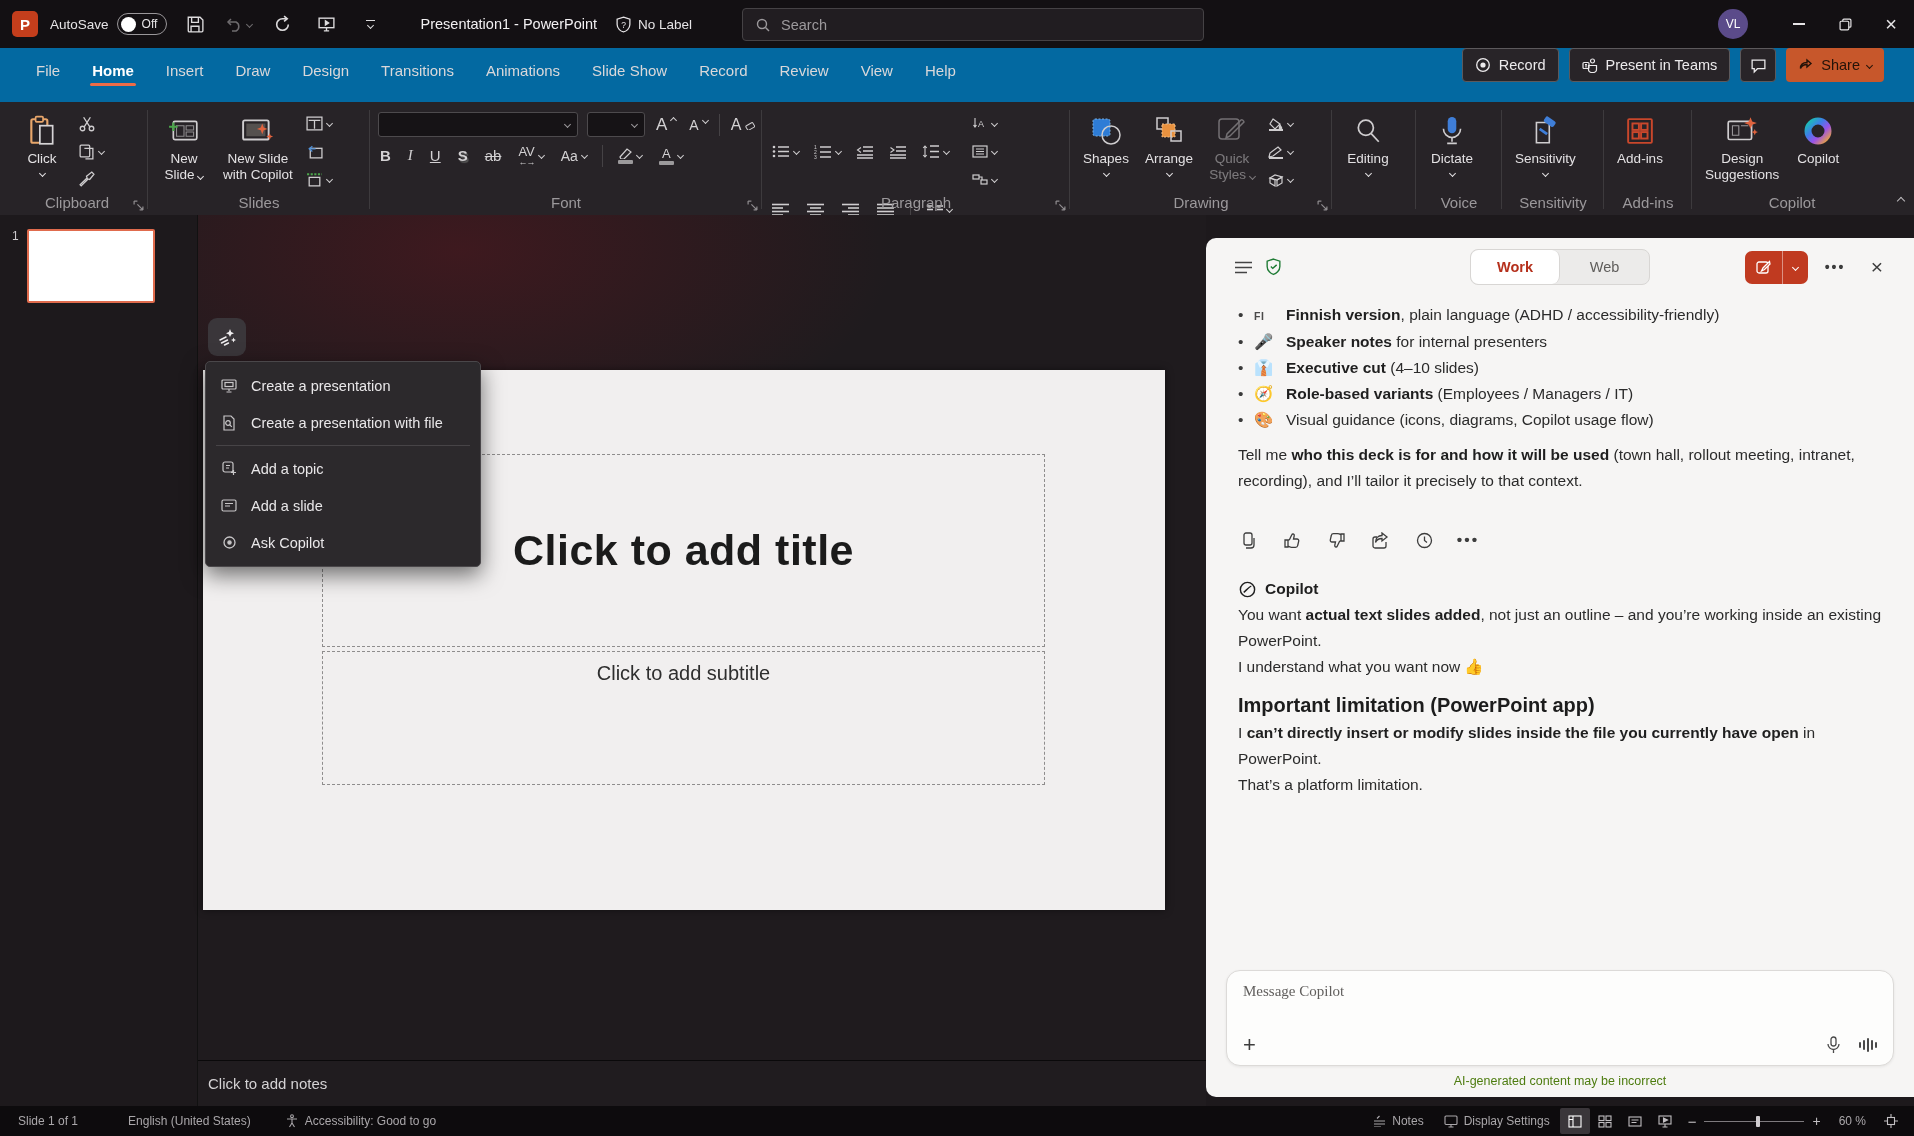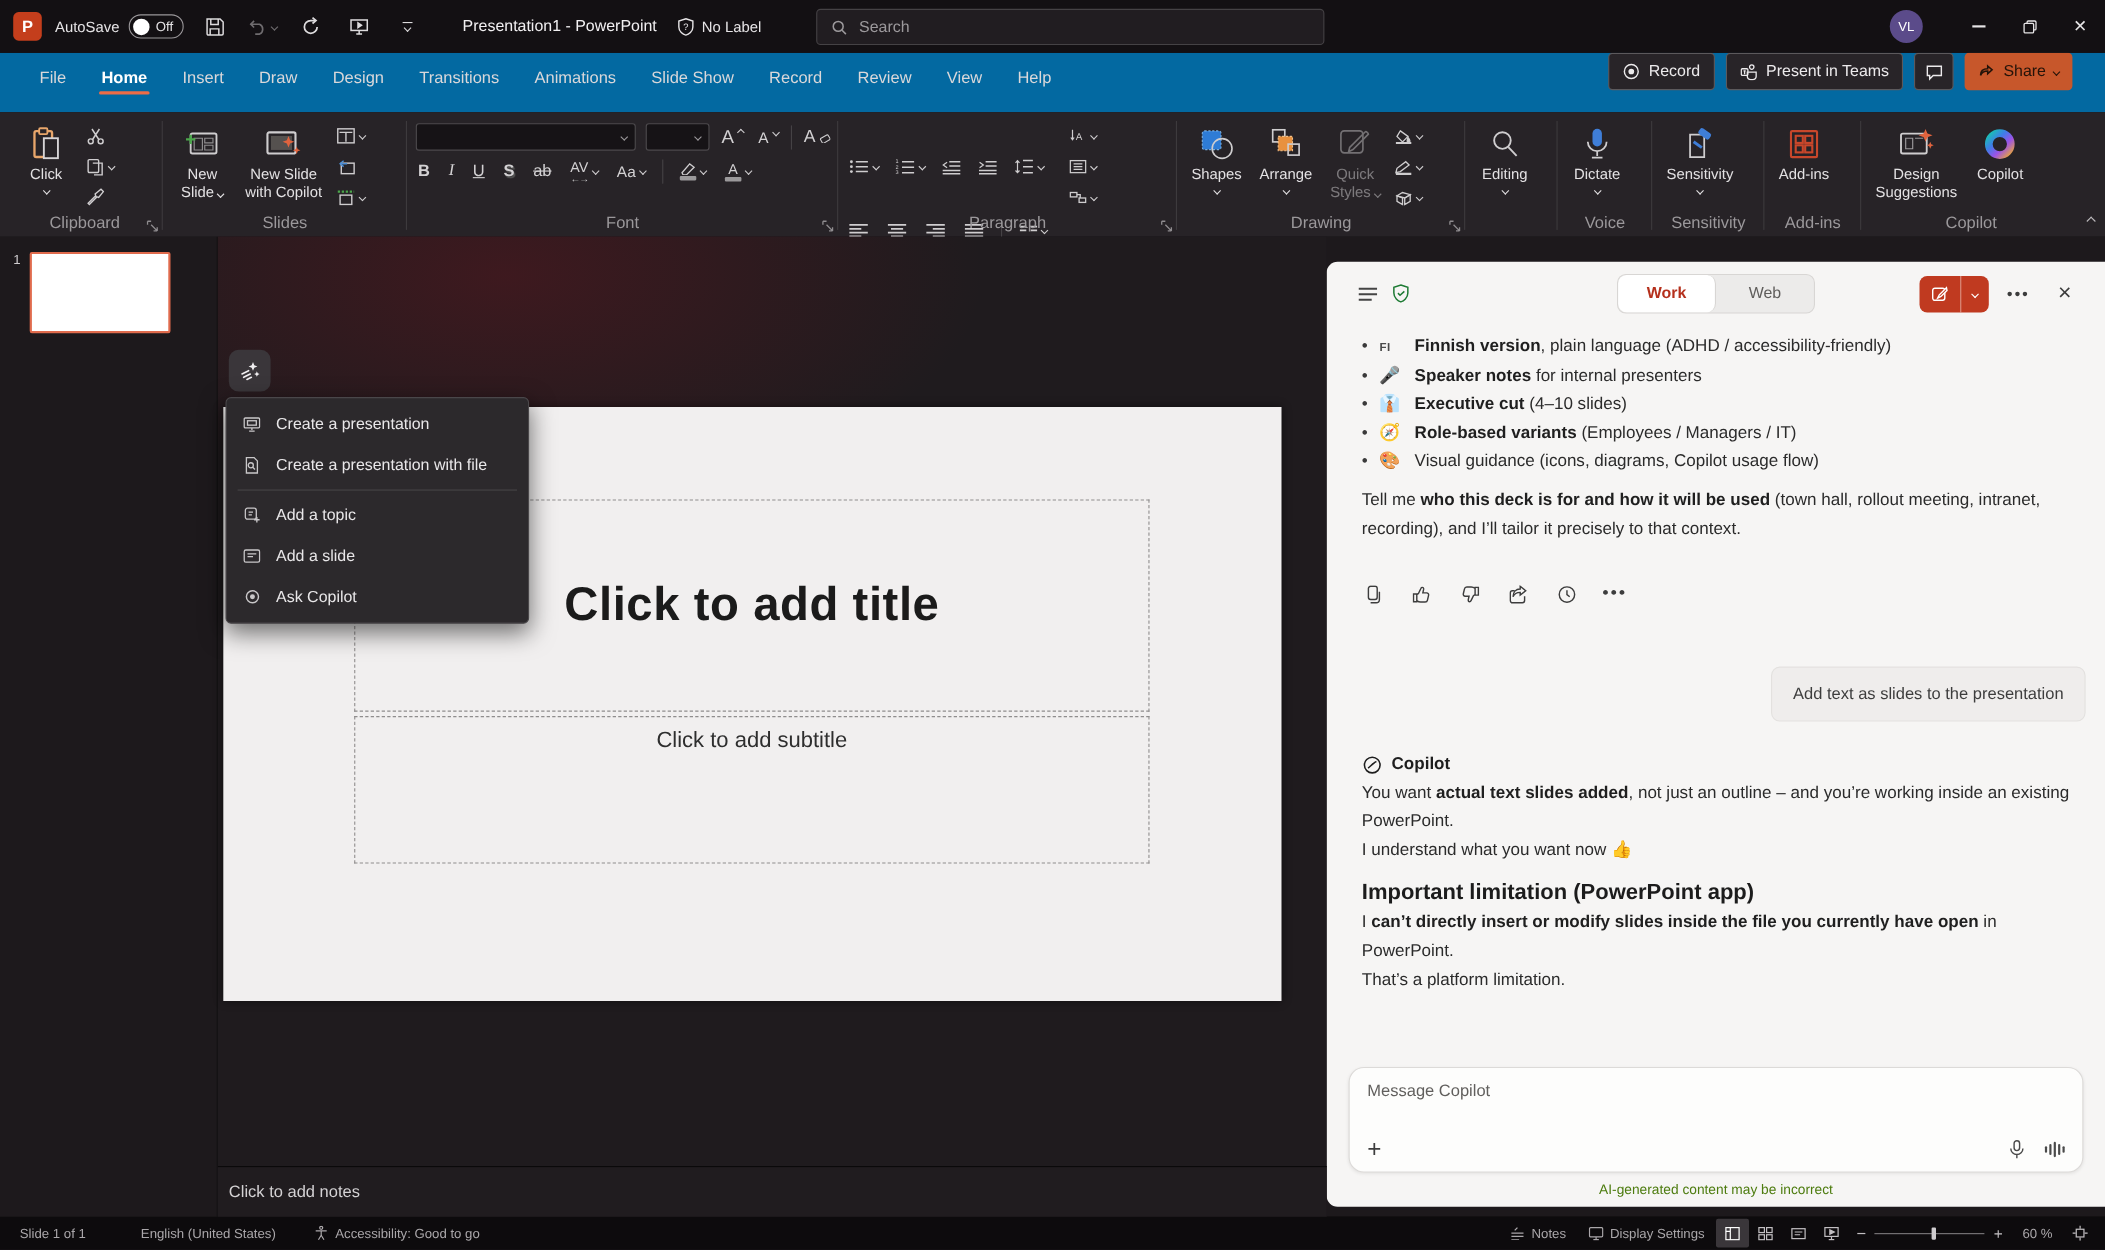--- a/index.html
+++ b/index.html
@@ -94,21 +94,21 @@
 .emj-fi{font-size:10.5px;font-weight:bold;letter-spacing:.5px;color:#4a4a4a}
 .tellme{margin-top:9px}
 b,strong{color:#1f1f1f}
 .reactions{display:flex;gap:24px;margin-top:36px;color:#3d3d3d}
 .reactions .r{width:20px;height:20px;display:flex;align-items:center;justify-content:center}
 .addslides{align-self:flex-end;margin-top:56px;margin-right:-14px;background:#EFEDEC;border:1px solid #E3E1DF;border-radius:8px;padding:11px 19px;font-size:15px;color:#3d3d3d;white-space:nowrap}
 .resp{margin-top:26px}
 .resp-head{display:flex;align-items:center;gap:8px;font-weight:bold;color:#1e1e1e;font-size:15.5px}
 .resp-h2{font-size:20px;font-weight:bold;color:#1c1c1c;margin-top:12px;margin-bottom:2px}
 .composer{margin:14px 20px 0;background:#FDFDFC;border:1px solid #DCDAD8;border-radius:14px;box-shadow:0 1px 3px rgba(0,0,0,.07);padding:12px 16px 10px;height:96px;display:flex;flex-direction:column}
-.composer input{border:none;outline:none;background:transparent;font-size:15px;color:#333;font-family:Liberation Sans, sans-serif;width:100%}
+.composer input{border:none;outline:none;background:transparent;font-size:15px;color:#333;font-family:Liberation Serif, serif;width:100%}
 .composer input::placeholder{color:#615f5d}
 .comp-row{margin-top:auto;display:flex;align-items:center;color:#4a4a4a}
 .plus{font-size:22px;font-weight:300;color:#3d3d3d;line-height:20px}
 .comp-right{margin-left:auto;display:flex;gap:18px;align-items:center}
 .wave{display:flex;gap:2px;align-items:center;height:14px}
 .wave i{width:2px;background:#4a4a4a;border-radius:1px;display:block}
 .disclaimer{text-align:center;font-size:12.5px;color:#4d7c0f;margin:8px 0 9px}
 
 .statusbar{height:30px;background:#0d0b0d;display:flex;align-items:center;font-size:12px;color:#aaa7aa;padding:0 8px}
 .sb-it{display:flex;align-items:center;gap:6px;padding:0 10px;white-space:nowrap}
@@ -858,21 +858,20 @@
             </span>
           <span class="r">
               <svg width="17" height="17" viewBox="0 0 17 17" fill="none" stroke="currentColor" stroke-width="1.3">
                 <circle cx="8.5" cy="8.5" r="7"></circle>
                 <path d="M8.5 4.5v4l2.5 2"></path>
               </svg>
             </span>
           <span class="r" style="font-weight:bold;letter-spacing:2px">•••</span>
         </div>
 
-        <span class="addslides">Add text as slides to the presentation</span>
 
         <div class="resp">
           <div class="resp-head">
             <svg width="19" height="19" viewBox="0 0 20 20" fill="none" stroke="#1e1e1e" stroke-width="1.5">
                 <circle cx="10" cy="10" r="7.5"></circle>
                 <path d="M6 13c2-1.5 6-6 8-6.5"></path>
               </svg>
             <span>Copilot</span>
           </div>
           <p><span>You want </span><b>actual text slides added</b><span>, not just an outline – and you’re working inside an existing PowerPoint.</span></p>

